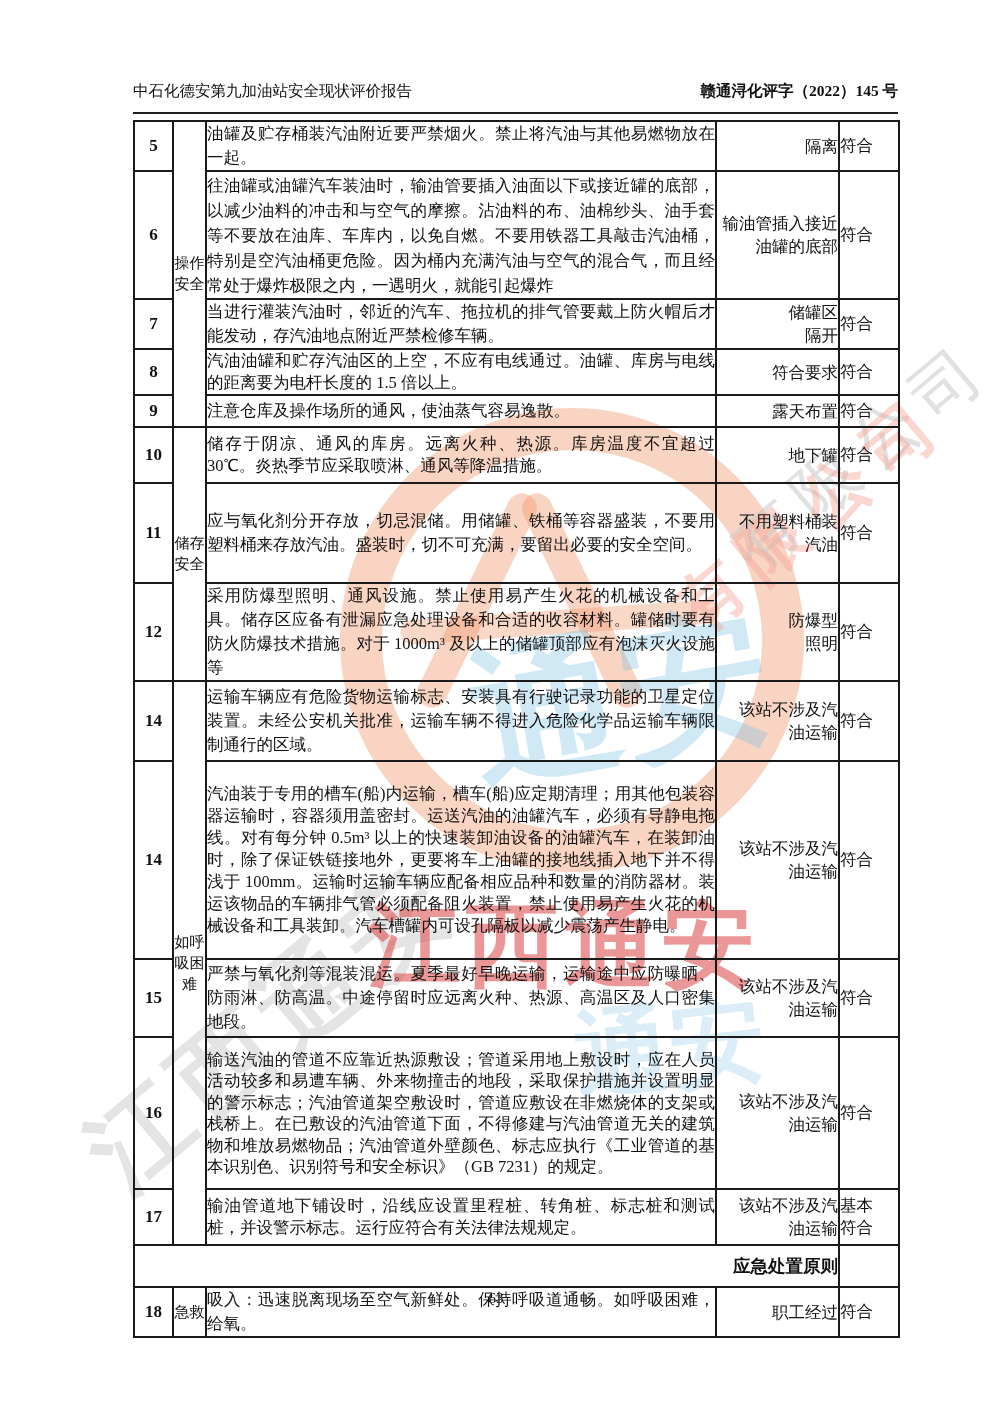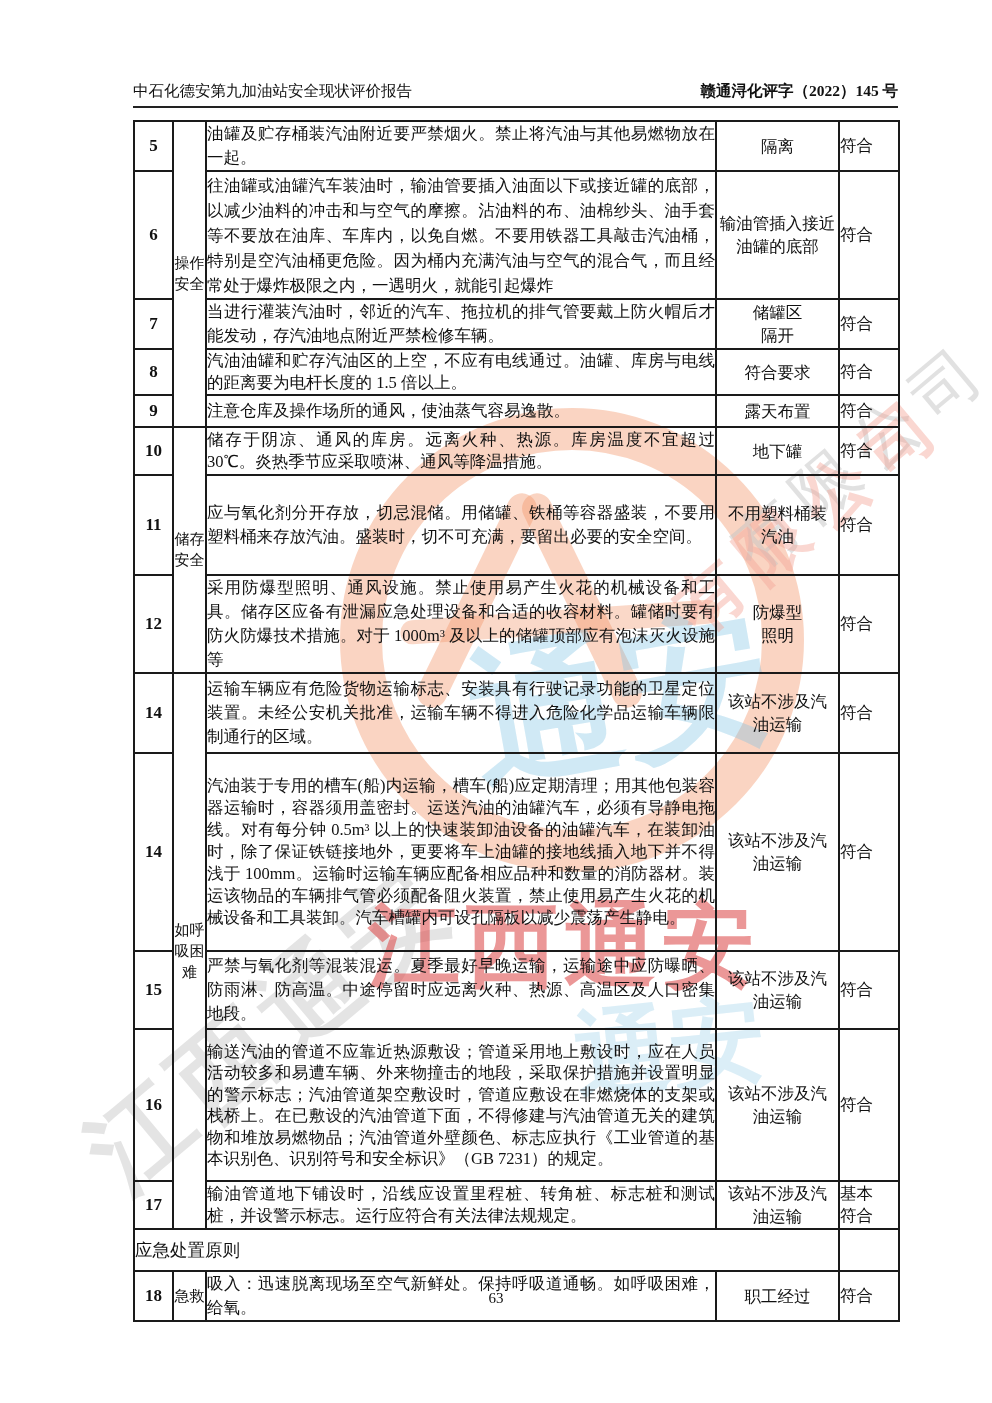--- a/index.html
+++ b/index.html
@@ -18,36 +18,36 @@
   .wm-blue-b{left:575px;top:985px;font-size:95px;font-weight:bold;color:rgba(125,195,228,.28);transform:rotate(-6deg);white-space:nowrap;}
   .wm-red{left:368px;top:884px;font-size:92px;font-weight:bold;color:rgba(221,82,82,.60);letter-spacing:6px;white-space:nowrap;}
   .wm-pink{left:655px;top:585px;font-size:68px;font-weight:bold;color:rgba(244,166,152,.45);letter-spacing:14px;transform:rotate(-40deg);transform-origin:0 0;white-space:nowrap;}
   .wm-gray-a{left:712px;top:522px;font-size:66px;color:rgba(195,195,195,.50);letter-spacing:12px;transform:rotate(-40deg);transform-origin:0 0;white-space:nowrap;}
   .wm-gray-b{left:60px;top:1118px;font-size:100px;font-weight:bold;color:rgba(185,185,185,.38);letter-spacing:10px;transform:rotate(-40deg);transform-origin:0 0;white-space:nowrap;}
   
   .content{position:absolute;inset:0;z-index:1;}
   .header{
     position:absolute;left:133px;top:78px;width:765px;height:24px;
     border-bottom:2px solid #222;display:flex;justify-content:space-between;
-    align-items:flex-end;font-size:15.5px;padding-bottom:4px;
+    align-items:flex-end;font-size:15.5px;padding-bottom:10px;
   }
   .doc-no{font-weight:bold;}
   .report-table{
     position:absolute;left:133px;top:120px;width:765px;
     border-collapse:collapse;table-layout:fixed;font-size:16.5px;
   }
   .report-table td{border:2px solid #1a1a1a;padding:0;vertical-align:middle;}
   .num{text-align:center;font-weight:bold;font-size:17px;}
   .cat{text-align:center;font-size:15px;line-height:21px;}
   .ccell{vertical-align:top;text-align:justify;padding:1px 4px;line-height:24px;overflow:hidden;font-family:Liberation Serif, serif;}
-  .measure{text-align:center;white-space:pre-line;line-height:23px;font-size:16.5px;}
+  .measure{text-align:right;white-space:pre-line;line-height:23px;font-size:16.5px;}
   .result{text-align:left;white-space:pre-line;line-height:22px;}
-  .section-cell{text-align:left;font-weight:normal;font-size:17.5px;margin-left:24px;}
+  .section-cell{text-align:right;font-weight:bold;font-size:17.5px;margin-left:24px;}
   .h50{height:50px}.h128{height:128px}.h46{height:46px}.h32{height:32px}
-  .h48{height:48px}.h77{height:100px}.h97{height:97px}.h80{height:80px}
+  .h48{height:56px}.h77{height:100px}.h97{height:97px}.h80{height:80px}
   .h198{height:198px}.h78{height:78px}.h152{height:152px}.h42{height:42px}.h43{height:43px}
   .lh25{line-height:25px}.lh22{line-height:22px}.lh215{line-height:21.5px}
   .footer{position:absolute;left:0;top:1290px;width:992px;text-align:center;font-size:15px;}
 </style>
 </head>
 <body>
 
 <div class="page">
 
   <div class="wm">

